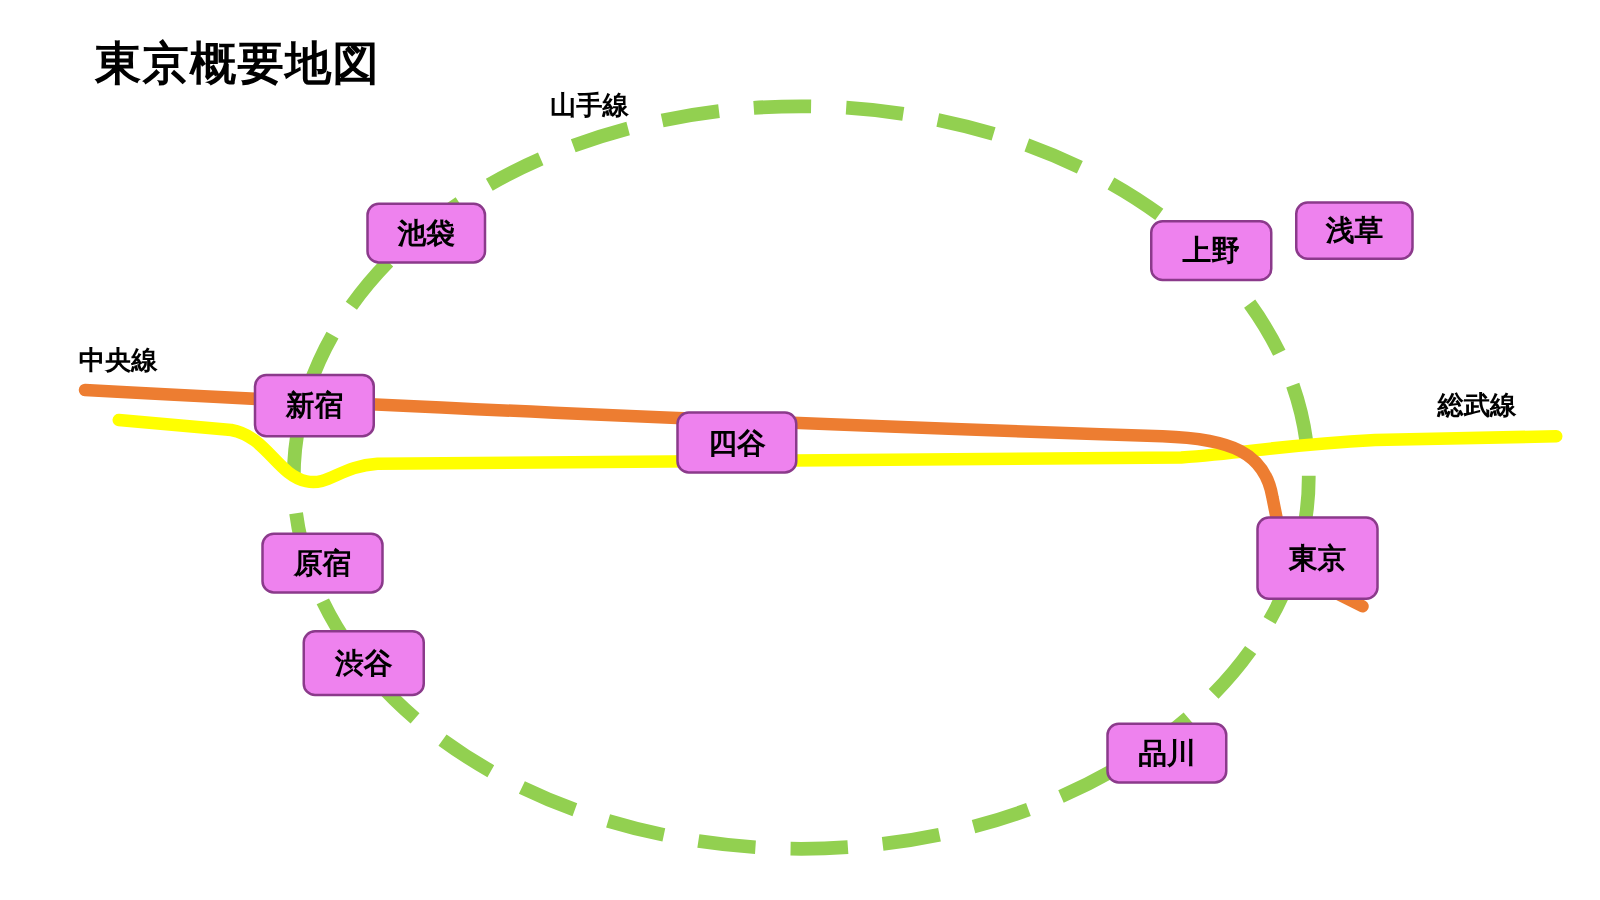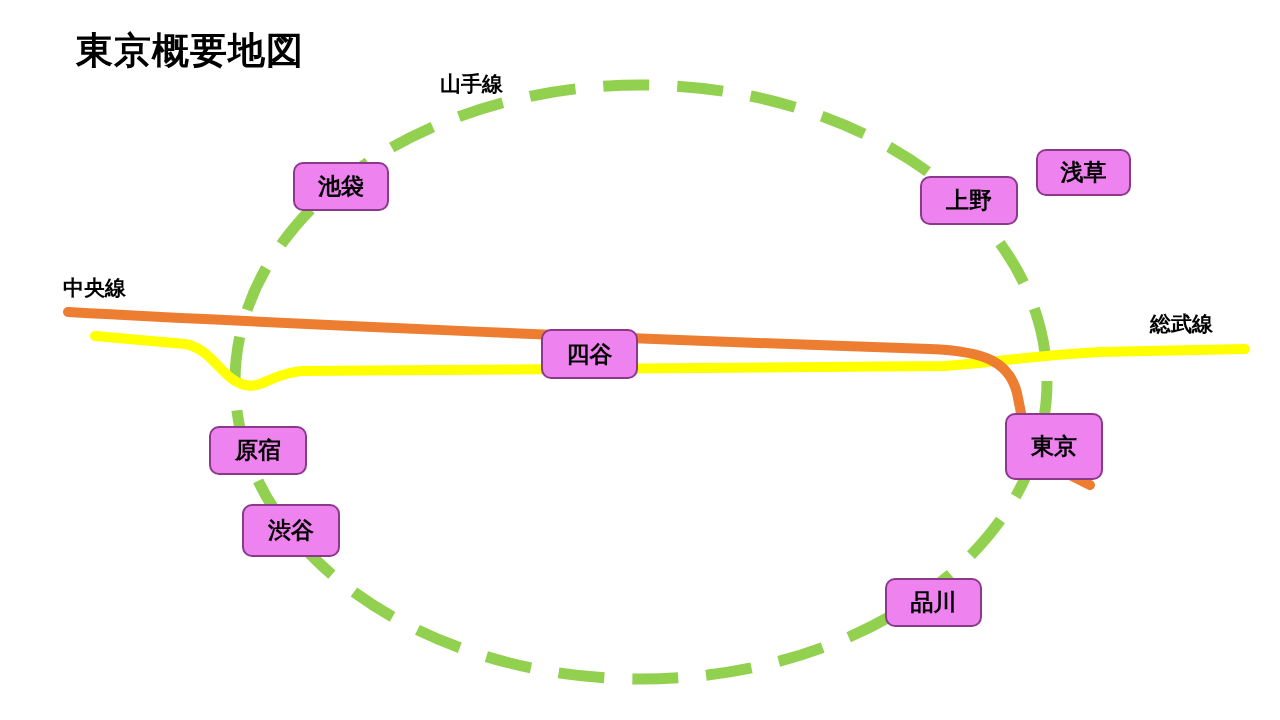--- a/index.html
+++ b/index.html
@@ -29,21 +29,21 @@
   .station{
     position:absolute;
     background:#EE82EE;
     border:2px solid #8B3A8B;
     border-radius:10px;
     display:flex;align-items:center;justify-content:center;
     font-size:23px;font-weight:bold;color:#000;
     box-sizing:border-box;
   }
   .st-ikebukuro{left:293px;top:162px;width:96px;height:49px;}
-  .st-asakusa{left:1036px;top:149px;width:95px;height:47px;}
+  .st-asakusa{left:1036px;top:161px;width:95px;height:47px;}
   .st-ueno{left:920px;top:176px;width:98px;height:49px;}
   .st-shinjuku{left:203px;top:299px;width:97px;height:51px;}
   .st-yotsuya{left:541px;top:329px;width:97px;height:50px;}
   .st-akihabara{left:1019px;top:318px;width:99px;height:50px;}
   .st-tokyo{left:1005px;top:413px;width:98px;height:67px;}
   .st-harajuku{left:209px;top:426px;width:98px;height:49px;align-items:center;}
   .st-shibuya{left:242px;top:504px;width:98px;height:53px;}
   .st-shinagawa{left:885px;top:578px;width:97px;height:49px;justify-content:center;}
 </style>
 </head>
@@ -68,20 +68,23 @@
 
   <div class="station st-ikebukuro">
     <span>池袋</span>
   </div>
   <div class="station st-asakusa">
     <span>浅草</span>
   </div>
   <div class="station st-ueno">
     <span>上野</span>
   </div>
+  <div class="station st-shinjuku">
+    <span>新宿</span>
+  </div>
   <div class="station st-yotsuya">
     <span>四谷</span>
   </div>
   <div class="station st-tokyo">
     <span>東京</span>
   </div>
   <div class="station st-harajuku">
     <span>原宿</span>
   </div>
   <div class="station st-shibuya">

